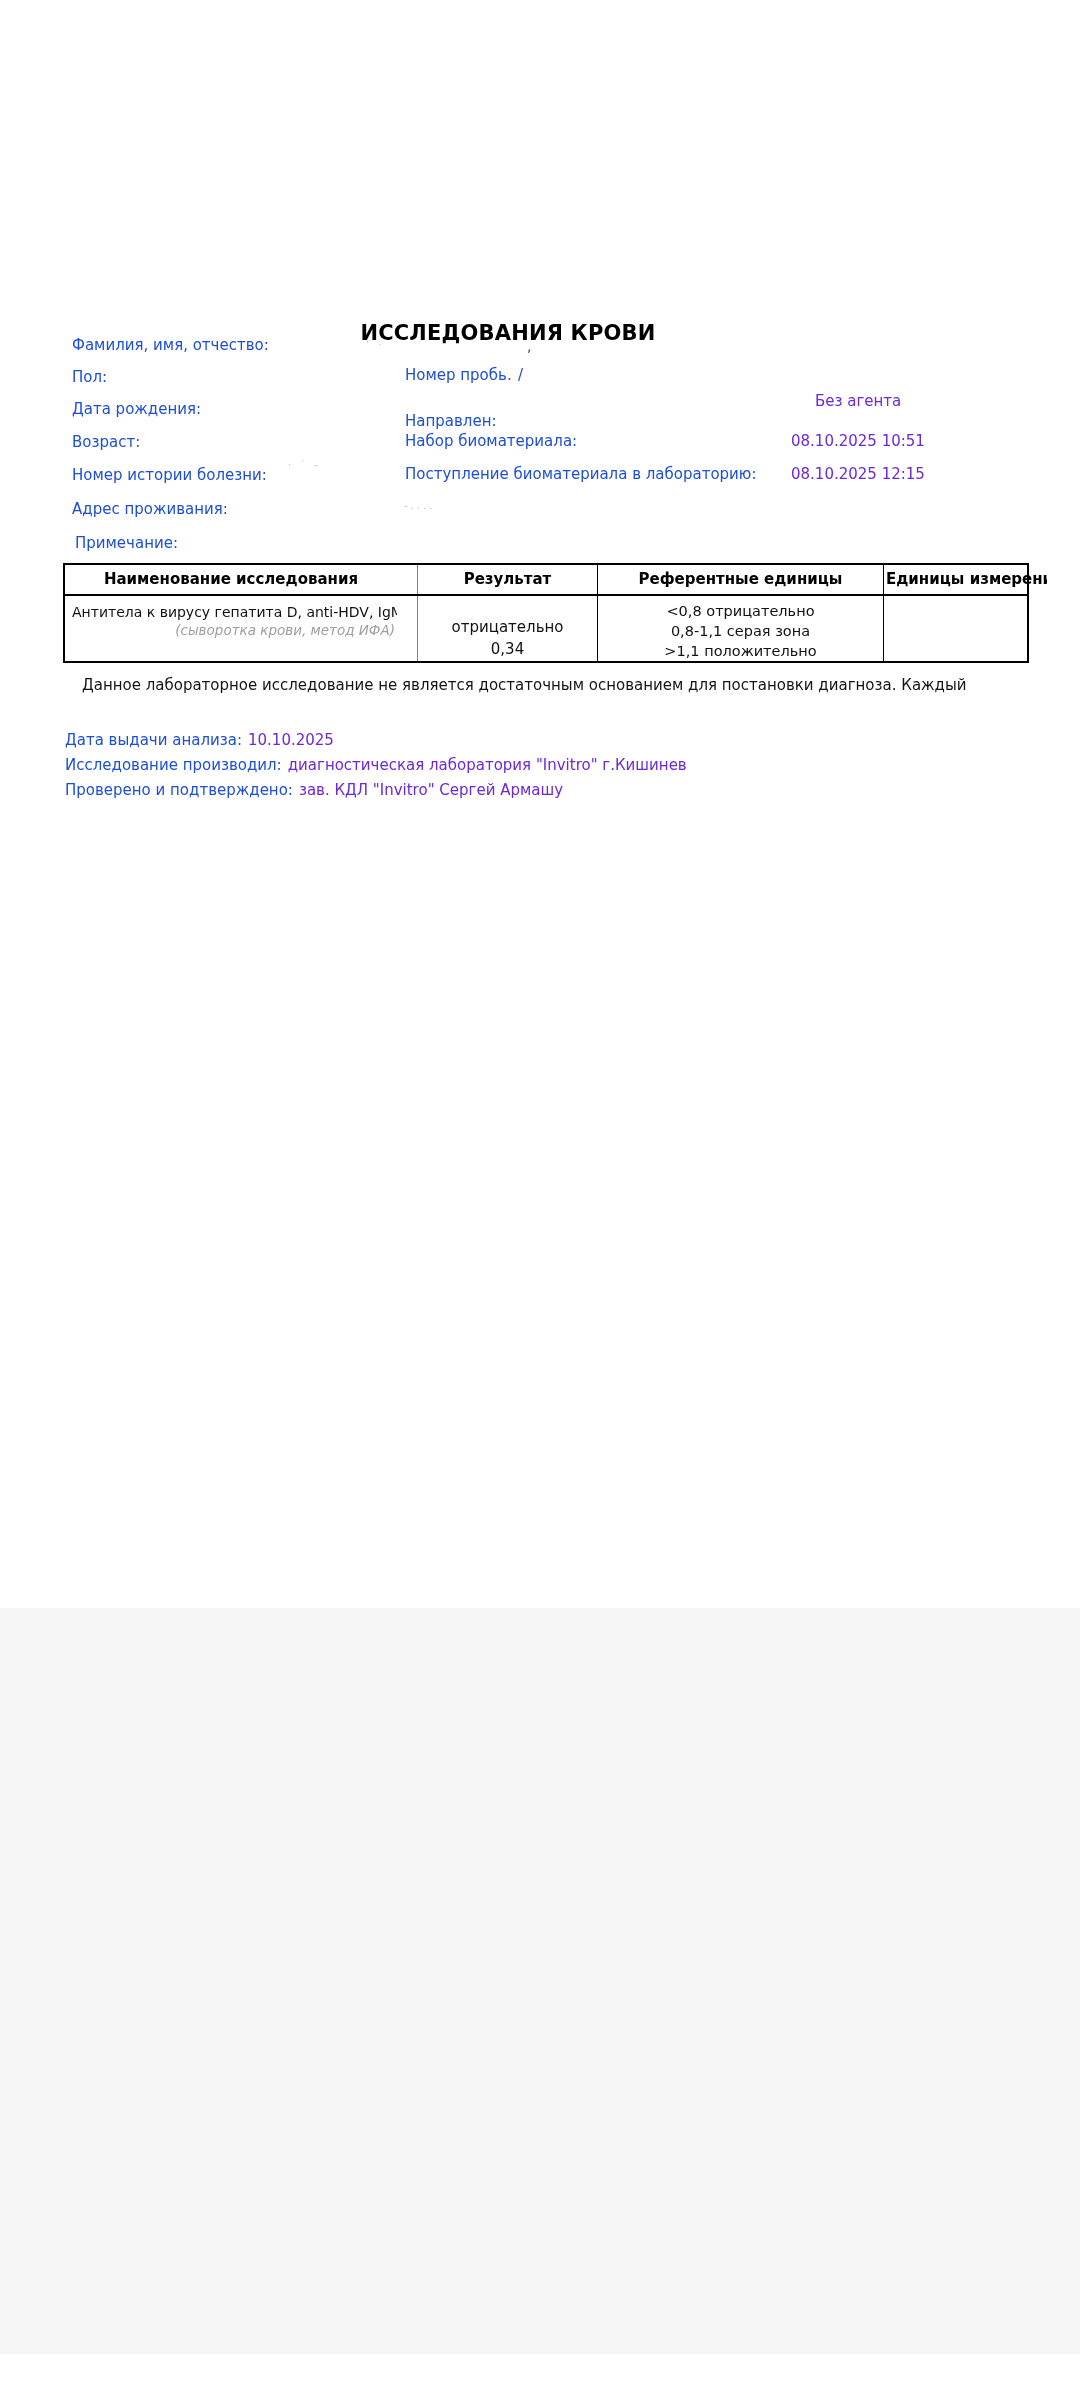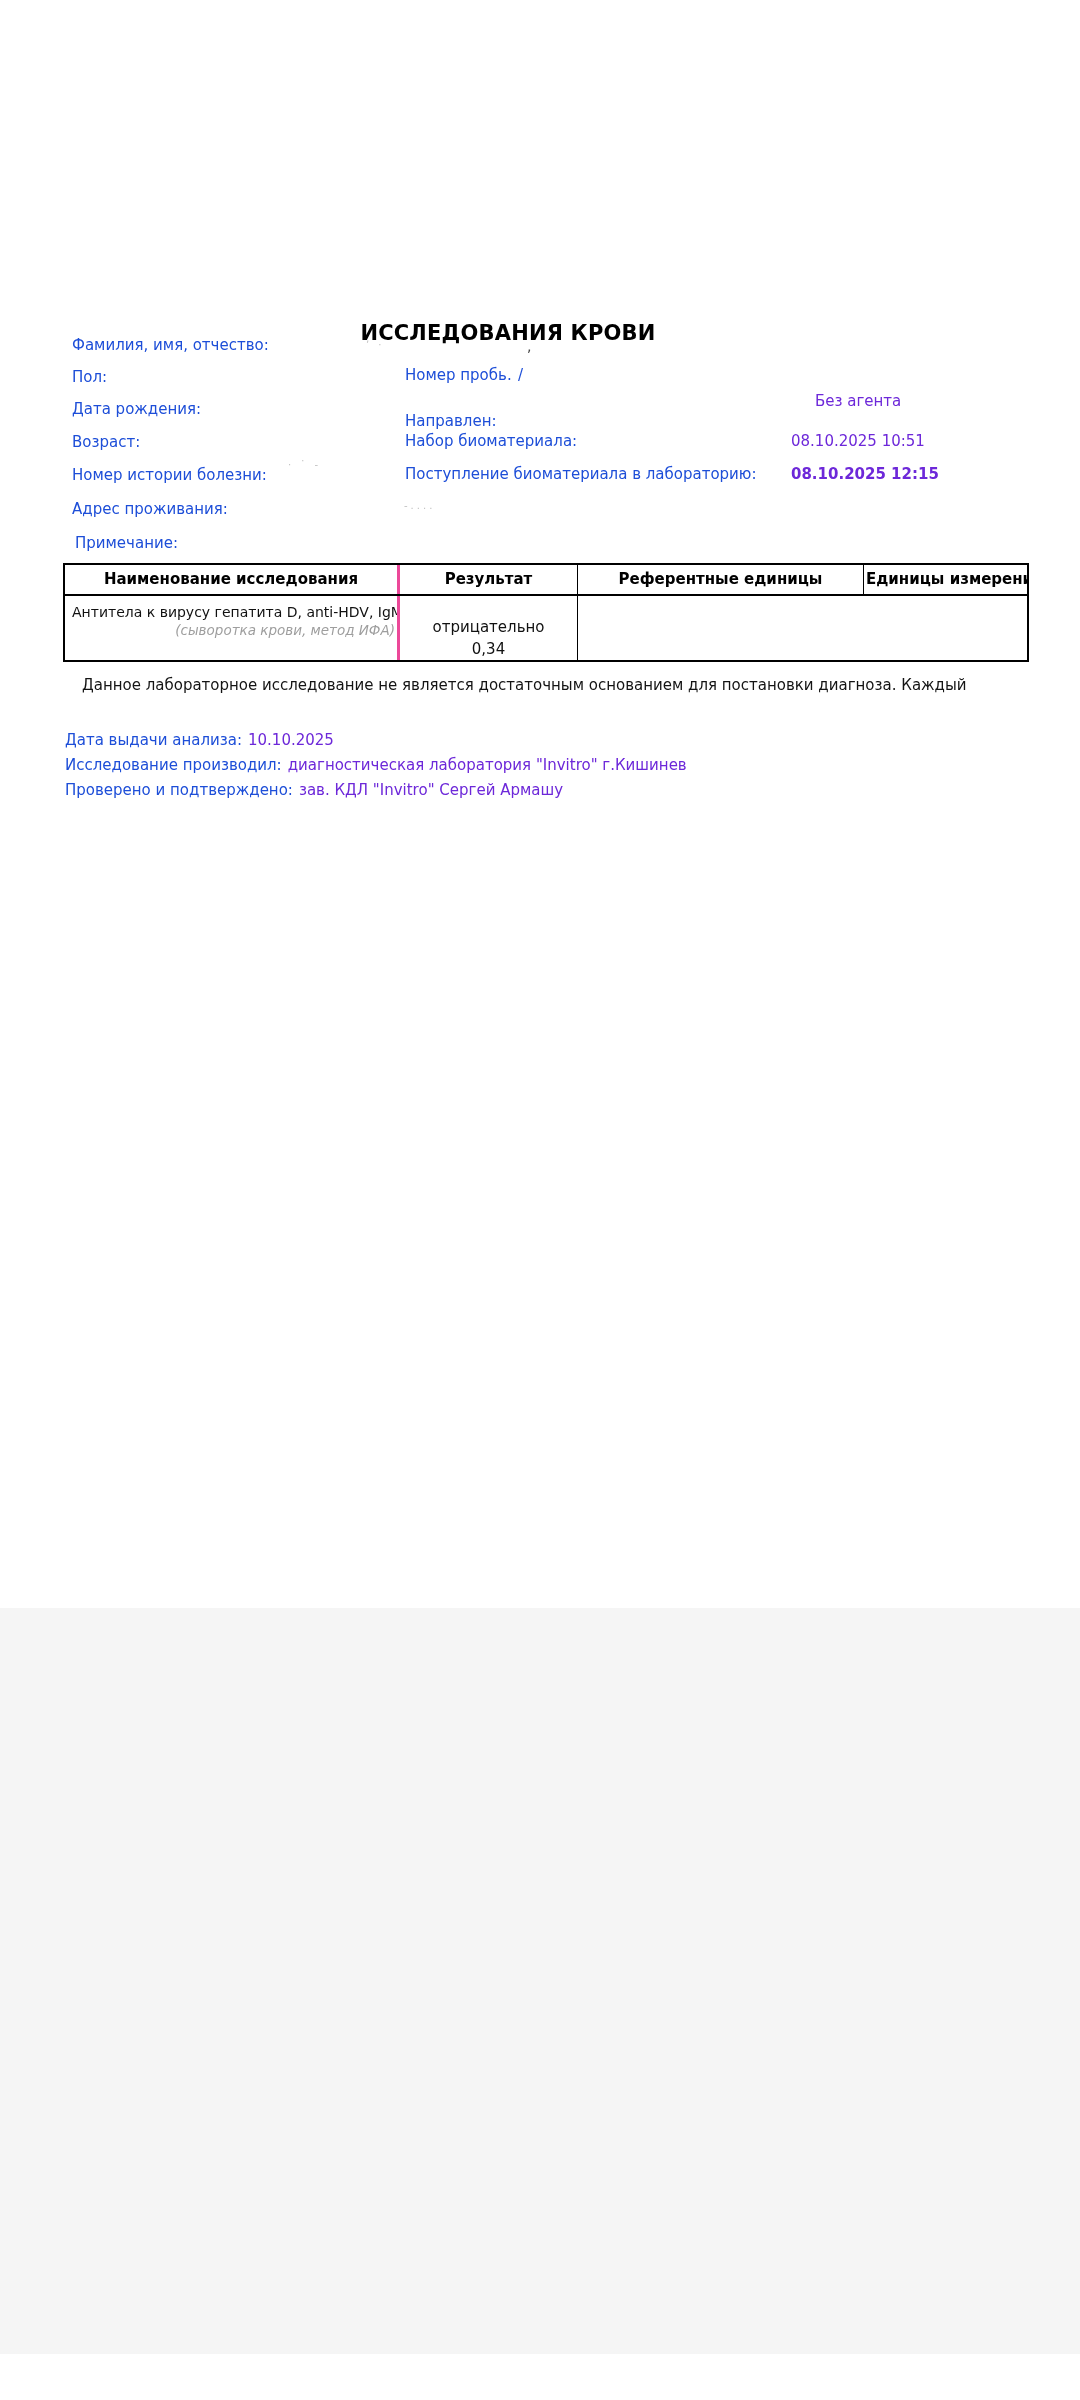--- a/index.html
+++ b/index.html
@@ -28,21 +28,21 @@
   
   .results-table {
     top: 563px; left: 63px; width: 966px;
     border: 2px solid #000;
     background: #fff;
   }
   .tr { display: flex; width: 100%; }
   .tr.head { border-bottom: 2px solid #000; }
   .td { flex: 0 0 auto; }
   .c1 { width: 332px; }
-  .c2 { width: 180px; border-left: 3px solid #ec4899; }
+  .c2 { width: 180px; border-left: 1px solid #ec4899; margin-left: 20px; }
   .c3 { width: 286px; border-left: 1px solid #000; }
   .c4 { width: 164px; border-left: 1px solid #000; }
   .th {
     font-weight: 700; font-size: 15px;
     text-align: center;
     padding: 5px 2px 6px 2px;
     white-space: nowrap; overflow: hidden;
   }
   .body-row .td { min-height: 57px; }
   .analysis-name {
@@ -91,21 +91,21 @@
 <div class="abs lbl" style="top:412px; left:405px;">Направлен:</div>
 <div class="abs val" style="top:392px; left:815px;">Без агента</div>
 
 <div class="abs lbl" style="top:433px; left:72px;">Возраст:</div>
 <div class="abs lbl" style="top:432px; left:405px;">Набор биоматериала:</div>
 <div class="abs val" style="top:432px; left:791px;">08.10.2025 10:51</div>
 
 <div class="abs lbl" style="top:466px; left:72px;">Номер истории болезни:</div>
 <div class="abs artifact" style="top:459px; left:288px;">· ˙ ‐</div>
 <div class="abs lbl" style="top:465px; left:405px;">Поступление биоматериала в лабораторию:</div>
-<div class="abs val" style="top:465px; left:791px;font-weight:bold;">08.10.2025 12:15</div>
+<div class="abs val" style="top:465px; left:791px;">08.10.2025 12:15</div>
 
 <div class="abs lbl" style="top:500px; left:72px;">Адрес проживания:</div>
 <div class="abs artifact" style="top:500px; left:404px;">‐....</div>
 
 <div class="abs lbl" style="top:534px; left:75px;">Примечание:</div>
 
 <div class="abs results-table">
   <div class="tr head">
     <div class="td c1 th">Наименование исследования</div>
     <div class="td c2 th">Результат</div>
@@ -114,20 +114,25 @@
   </div>
   <div class="tr body-row">
     <div class="td c1">
       <div class="analysis-name">Антитела к вирусу гепатита D, anti-HDV, IgM/G</div>
       <div class="analysis-note">(сыворотка крови, метод ИФА)</div>
     </div>
     <div class="td c2 result-cell">
       <div>отрицательно</div>
       <div>0,34</div>
     </div>
+    <div class="td c3 ref-cell">
+      <div>&lt;0,8 отрицательно</div>
+      <div>0,8-1,1 серая зона</div>
+      <div>&gt;1,1 положительно</div>
+    </div>
     <div class="td c4"></div>
   </div>
 </div>
 
 <div class="abs disclaimer">
   <div class="indent">Данное лабораторное исследование не является достаточным основанием для постановки диагноза. Каждый</div>
 </div>
 
 <div class="abs meta-line" style="top:730px; left:65px;">
   <span class="lbl">Дата выдачи анализа:</span><span class="val">10.10.2025</span>

